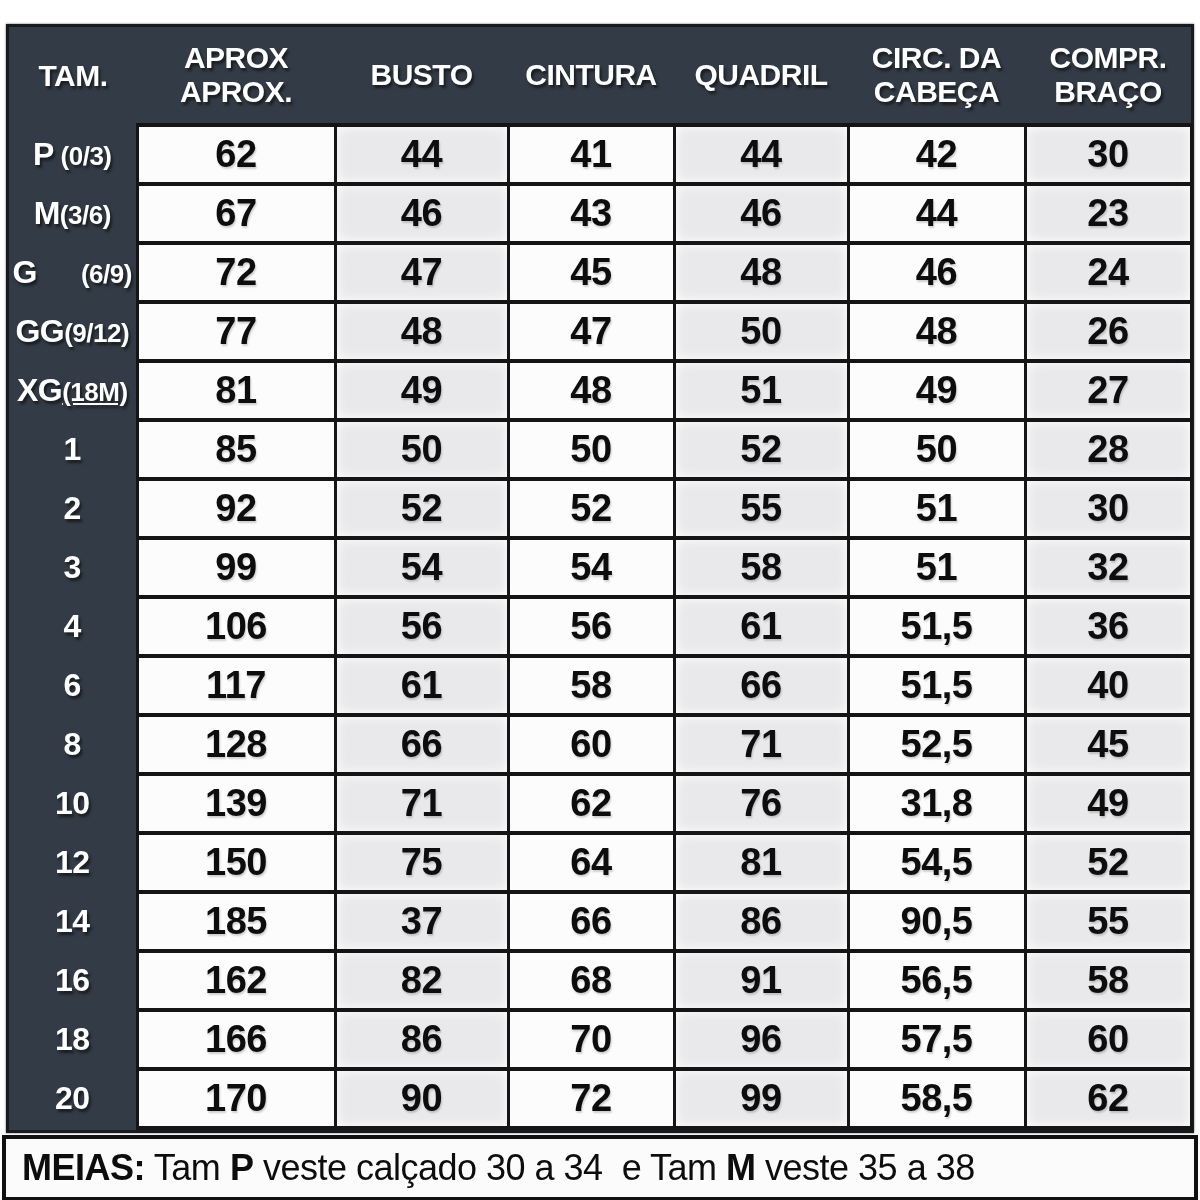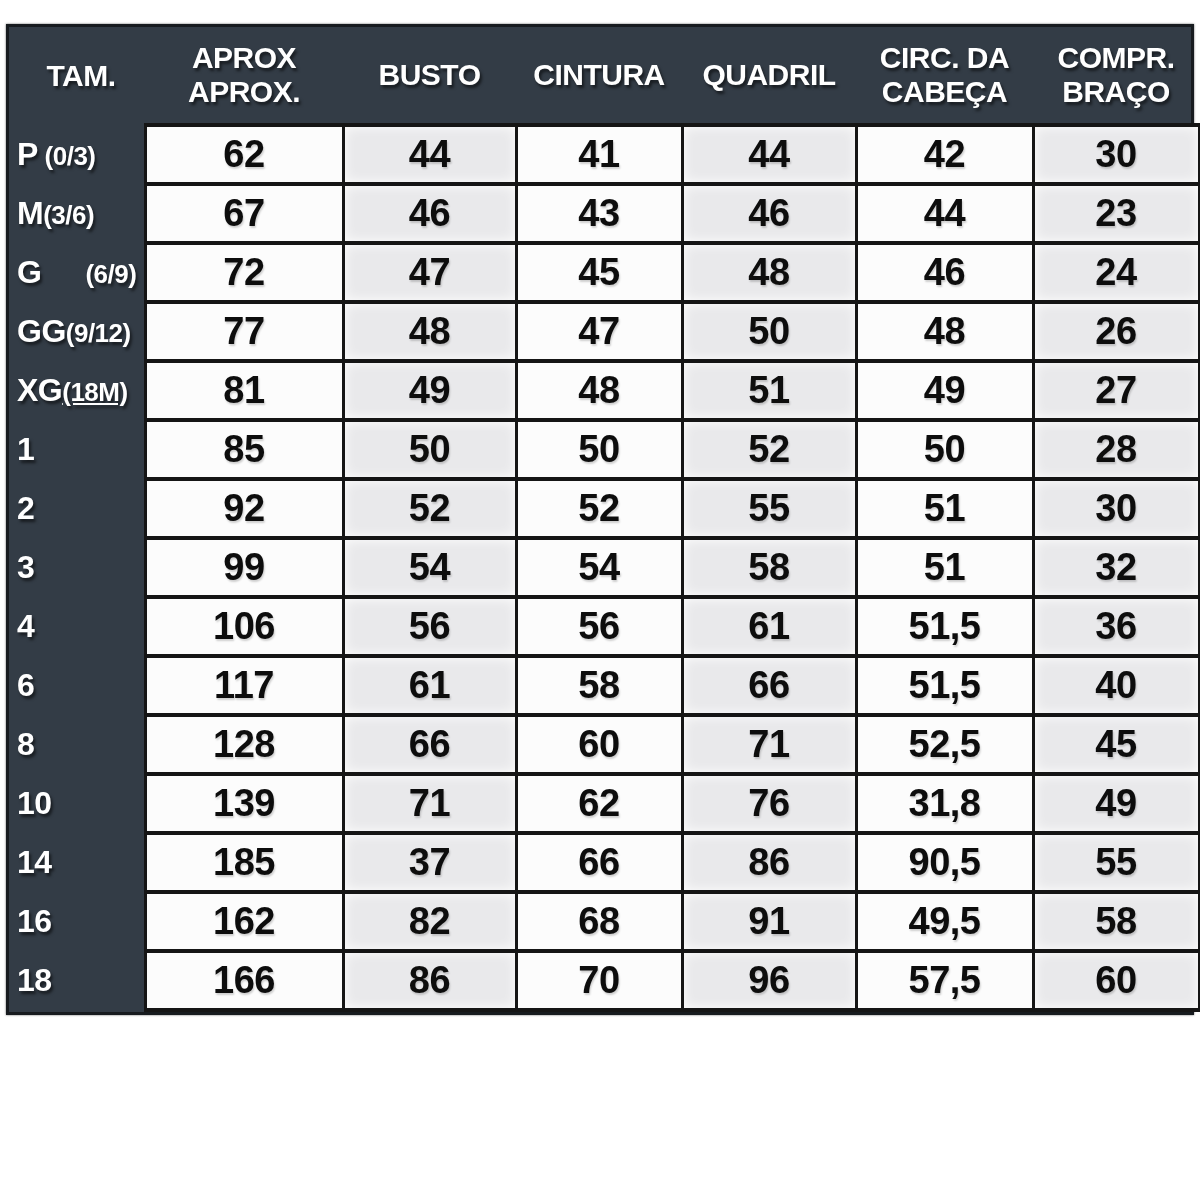--- a/index.html
+++ b/index.html
@@ -19,21 +19,20 @@
   }
   .table-container {
     background: #333c46;
     border: 3px solid #171b1f;
     box-shadow: 0 0 2px rgba(0,0,0,.6);
   }
   table.size-table {
     width: 100%;
     border-collapse: collapse;
     table-layout: fixed;
-    margin-left: 8px;
   }
   col.c-tam     { width: 128px; }
   col.c-altura  { width: 198px; }
   col.c-busto   { width: 173px; }
   col.c-cintura { width: 166px; }
   col.c-quadril { width: 174px; }
   col.c-cabeca  { width: 177px; }
   col.c-braco   { width: 166px; }
 
   th.col-header {
@@ -64,20 +63,21 @@
     text-shadow: 1px 2px 2px rgba(0,0,0,0.18);
     padding: 0;
   }
   td.cell.shade {
     background: #e9e9eb;
     box-shadow: inset 0 0 12px rgba(255,255,255,0.95);
   }
   td.tam-cell {
     border: none;
     background: transparent;
+    text-align: center;
     vertical-align: middle;
     color: #ffffff;
     font-weight: bold;
     font-size: 32px;
     letter-spacing: -0.5px;
     text-shadow: 2px 3px 3px rgba(0,0,0,0.55);
     padding: 0;
   }
   td.tam-cell .sub { font-size: 26px; }
   .note {
@@ -242,42 +242,68 @@
           <tr>
             <td class="tam-cell"><span class="main">10</span><span class="sub" style="white-space: pre;"></span></td>
             <td class="cell">139</td>
             <td class="cell shade">71</td>
             <td class="cell">62</td>
             <td class="cell shade">76</td>
             <td class="cell">31,8</td>
             <td class="cell shade">49</td>
           </tr>
           <tr>
+            <td class="tam-cell"><span class="main">12</span><span class="sub" style="white-space: pre;"></span></td>
+            <td class="cell">150</td>
+            <td class="cell shade">75</td>
+            <td class="cell">64</td>
+            <td class="cell shade">81</td>
+            <td class="cell">54,5</td>
+            <td class="cell shade">52</td>
+          </tr>
+          <tr>
             <td class="tam-cell"><span class="main">14</span><span class="sub" style="white-space: pre;"></span></td>
             <td class="cell">185</td>
             <td class="cell shade">37</td>
             <td class="cell">66</td>
             <td class="cell shade">86</td>
             <td class="cell">90,5</td>
             <td class="cell shade">55</td>
           </tr>
           <tr>
             <td class="tam-cell"><span class="main">16</span><span class="sub" style="white-space: pre;"></span></td>
             <td class="cell">162</td>
             <td class="cell shade">82</td>
             <td class="cell">68</td>
             <td class="cell shade">91</td>
-            <td class="cell">49,5</td>
+            <td class="cell">56,5</td>
             <td class="cell shade">58</td>
           </tr>
           <tr>
             <td class="tam-cell"><span class="main">18</span><span class="sub" style="white-space: pre;"></span></td>
             <td class="cell">166</td>
             <td class="cell shade">86</td>
             <td class="cell">70</td>
             <td class="cell shade">96</td>
             <td class="cell">57,5</td>
             <td class="cell shade">60</td>
           </tr>
+          <tr>
+            <td class="tam-cell"><span class="main">20</span><span class="sub" style="white-space: pre;"></span></td>
+            <td class="cell">170</td>
+            <td class="cell shade">90</td>
+            <td class="cell">72</td>
+            <td class="cell shade">99</td>
+            <td class="cell">58,5</td>
+            <td class="cell shade">62</td>
+          </tr>
         </tbody>
     </table>
   </div>
+  <div class="note">
+      <span class="b">MEIAS:</span>
+      <span class=""> Tam </span>
+      <span class="b">P</span>
+      <span class=""> veste calçado 30 a 34  e Tam </span>
+      <span class="b">M</span>
+      <span class=""> veste 35 a 38</span>
+    </div>
 </div>
 
 </body></html>

